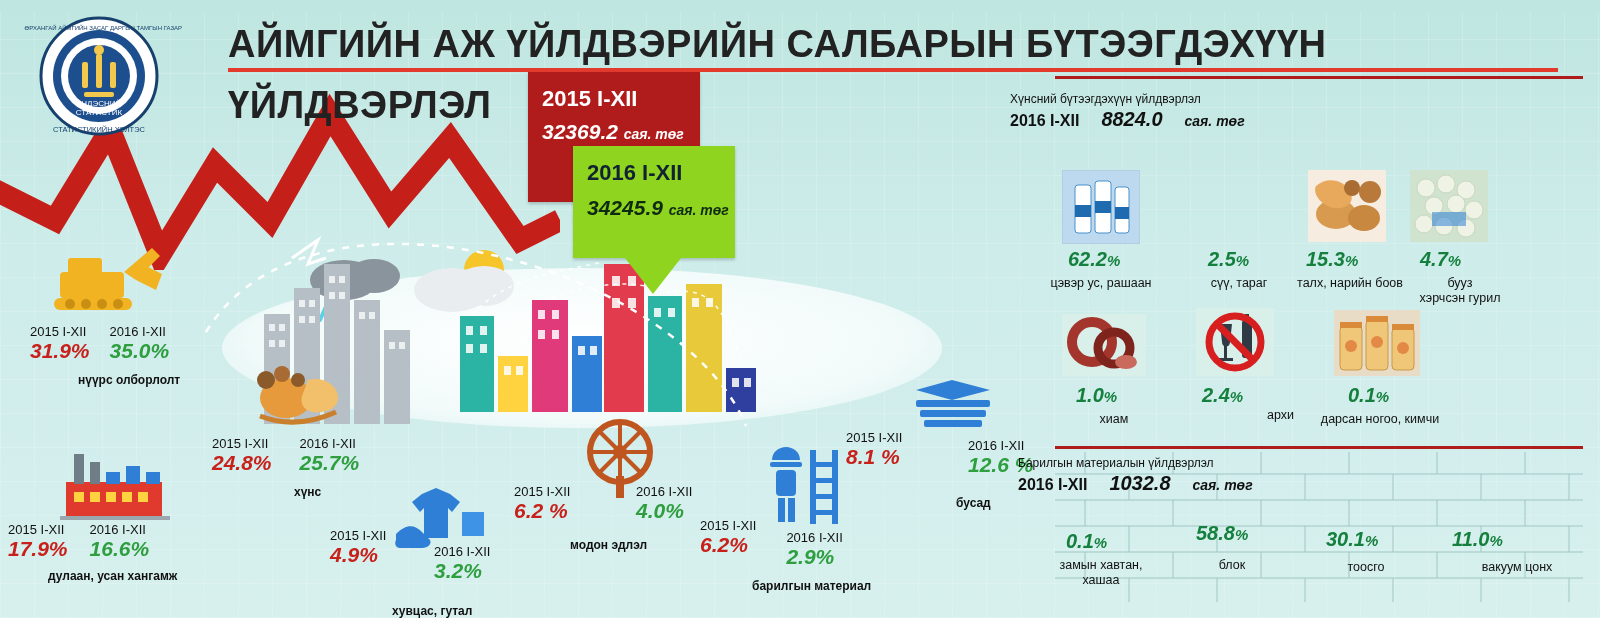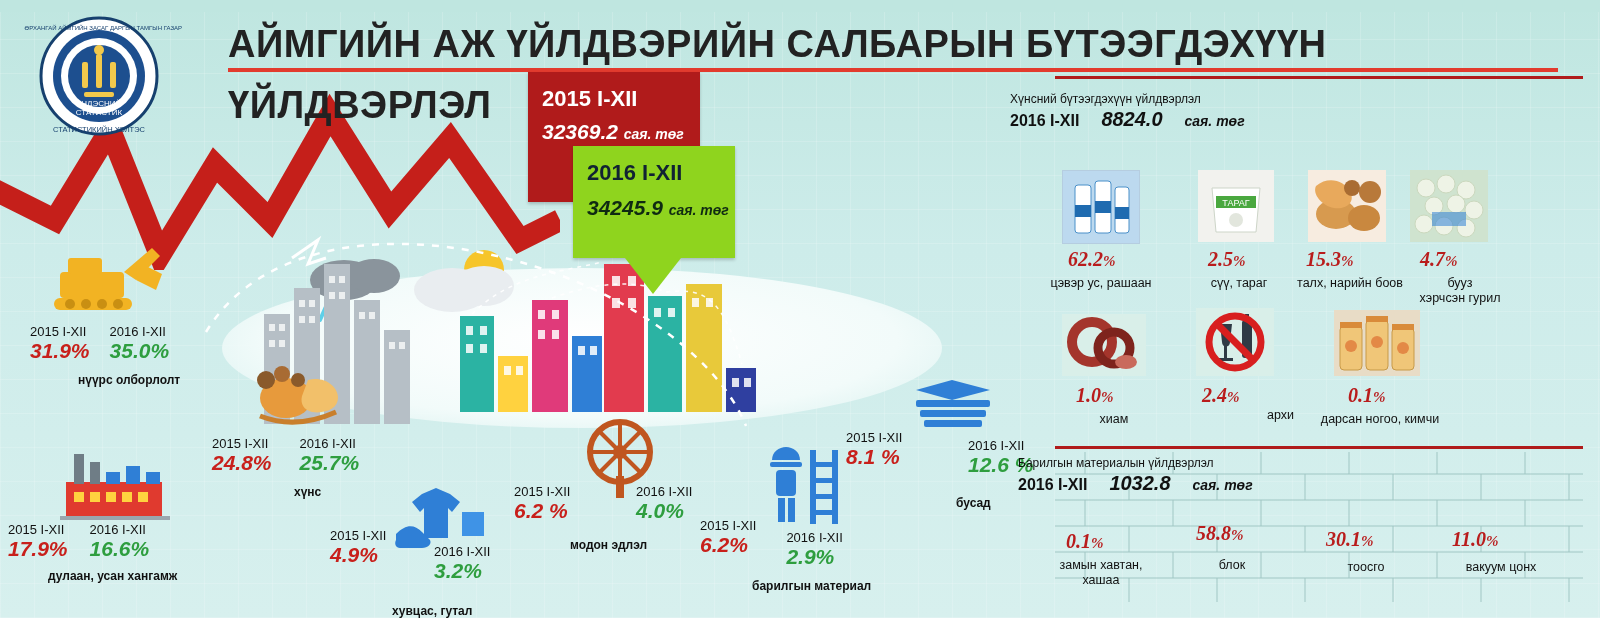--- a/index.html
+++ b/index.html
@@ -71,21 +71,21 @@
   .pct-grn{font-size:21px;font-weight:bold;font-style:italic;color:#2e9e3f;}
   .cap-b{font-size:12px;color:#111;font-weight:bold;}
 
   
   .panel-line{background:#b01b1b;height:3px;}
   .p-title{font-size:12px;color:#111;}
   .p-year{font-size:16px;font-weight:bold;color:#111;}
   .p-val{font-size:20px;font-weight:bold;font-style:italic;color:#111;}
   .p-unit{font-size:14px;font-weight:bold;font-style:italic;color:#111;}
 
-  .pct-dark{font-size:20px;font-weight:bold;font-style:italic;color:#b91c1c;font-family:Liberation Serif, serif;}
+  .pct-dark{font-size:20px;font-weight:bold;font-style:italic;color:#15803d;}
   .pct-dark .sym{font-size:15px;}
   .food-cap{font-size:12.5px;color:#111;text-align:center;line-height:15px;}
 
   
   .wall{
     left:1055px;top:452px;width:528px;height:150px;overflow:hidden;opacity:.75;
   }
 
   .scene-cloud{
     left:222px;top:268px;width:720px;height:160px;border-radius:50%;
@@ -425,29 +425,20 @@
           <rect x="32" y="30" width="16" height="12"></rect>
           <rect x="52" y="36" width="14" height="12"></rect>
         </g>
     </svg>
   </div>
   <div class="abs pct-dark" style="left:1068px;top:248px;">
     <span>62.2</span><span class="sym">%</span>
   </div>
   <div class="abs food-cap" style="left:1042px;top:276px;width:118px;">цэвэр ус, рашаан</div>
 
-  <div class="abs" style="left:1198px;top:170px;width:76px;height:72px;">
-    <svg viewBox="0 0 76 72" style="width:76px;height:72px">
-      <rect x="0" y="0" width="76" height="72" fill="#f2f2ee"></rect>
-      <path d="M14,18 h48 l-4,44 h-40z" fill="#ffffff" stroke="#cdd5c8"></path>
-      <rect x="18" y="26" width="40" height="12" fill="#4aa83f"></rect>
-      <text x="38" y="36" font-size="9" fill="#ffffff" text-anchor="middle" font-family="Liberation Sans, sans-serif">ТАРАГ</text>
-      <circle cx="38" cy="50" r="7" fill="#e2e6dd"></circle>
-    </svg>
-  </div>
   <div class="abs pct-dark" style="left:1208px;top:248px;">
     <span>2.5</span><span class="sym">%</span>
   </div>
   <div class="abs food-cap" style="left:1180px;top:276px;width:118px;">сүү, тараг</div>
 
   <div class="abs" style="left:1308px;top:170px;width:78px;height:72px;">
     <svg viewBox="0 0 78 72" style="width:78px;height:72px">
       <rect x="0" y="0" width="78" height="72" fill="#f7ece0"></rect>
       <ellipse cx="28" cy="44" rx="20" ry="15" fill="#d79a4f"></ellipse>
       <ellipse cx="56" cy="48" rx="16" ry="13" fill="#c9883f"></ellipse>
@@ -610,15 +601,15 @@
   <div class="abs food-cap" style="left:1184px;top:558px;width:96px;text-align:center;">блок</div>
 
   <div class="abs pct-dark" style="left:1326px;top:528px;">
     <span>30.1</span><span class="sym">%</span>
   </div>
   <div class="abs food-cap" style="left:1318px;top:560px;width:96px;text-align:center;">тоосго</div>
 
   <div class="abs pct-dark" style="left:1452px;top:528px;text-align:center;">
     <span>11.0</span><span class="sym">%</span>
   </div>
-  <div class="abs food-cap" style="left:1436px;top:560px;width:130px;text-align:center;">вакуум цонх</div>
+  <div class="abs food-cap" style="left:1436px;top:560px;width:130px;text-align:center;padding-left:16px;">вакуум цонх</div>
 
 </div>
 
 </body></html>

